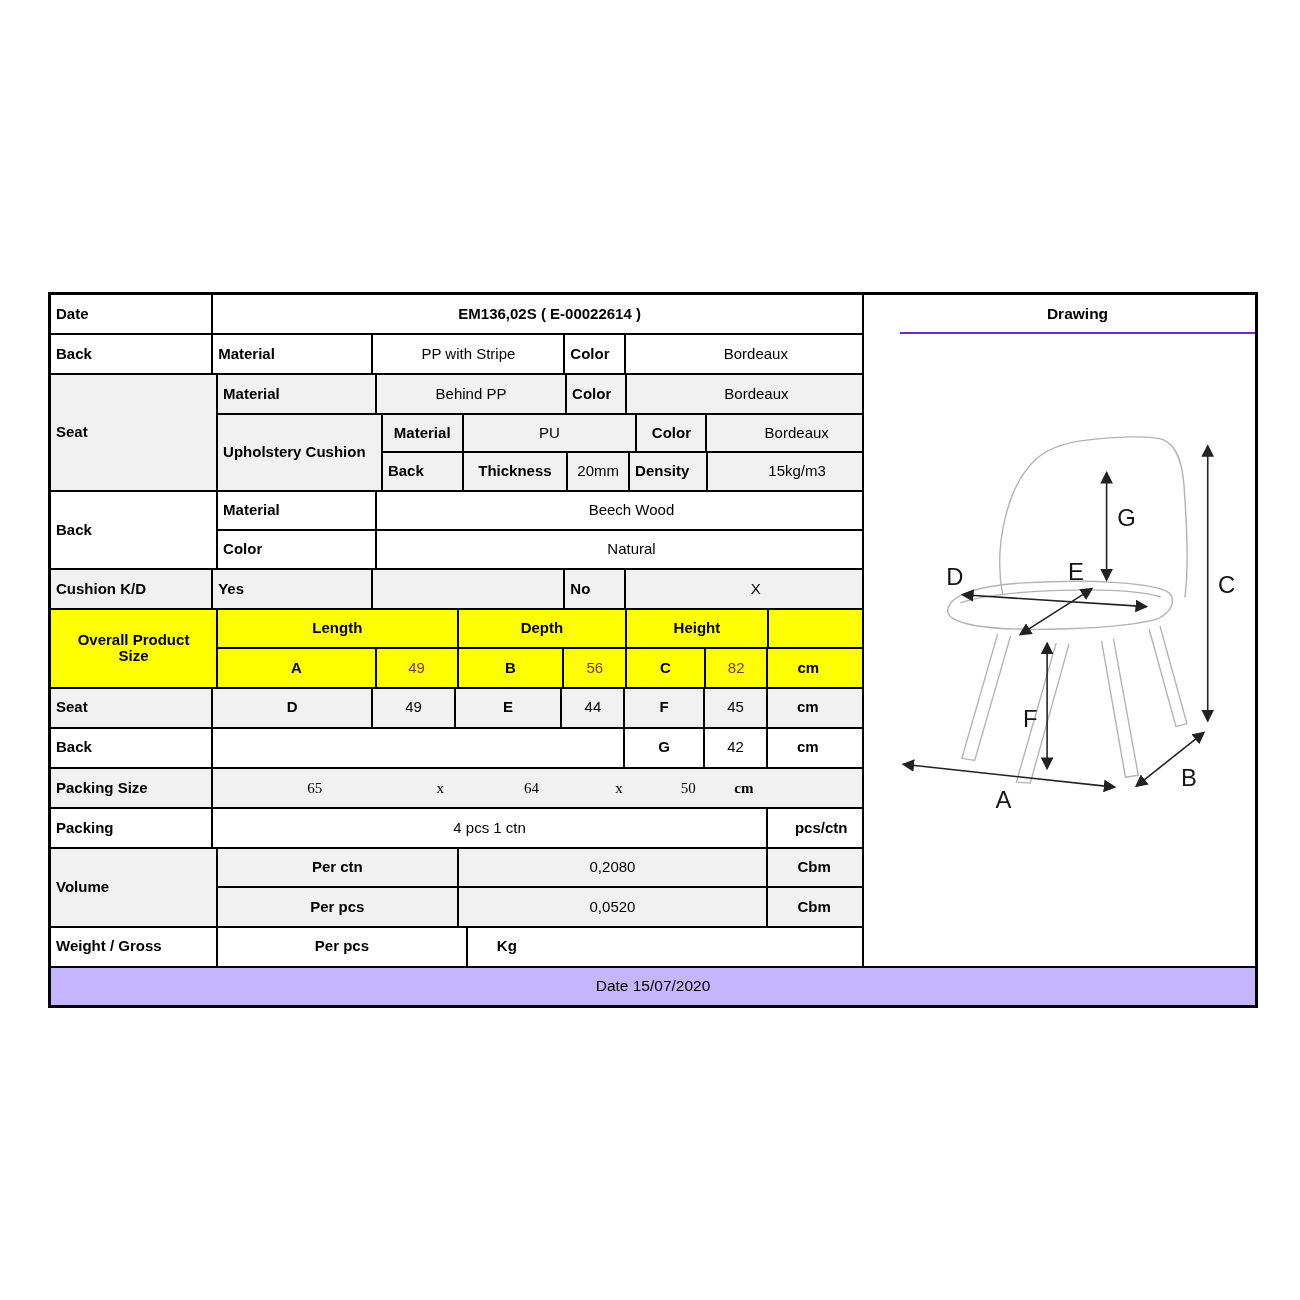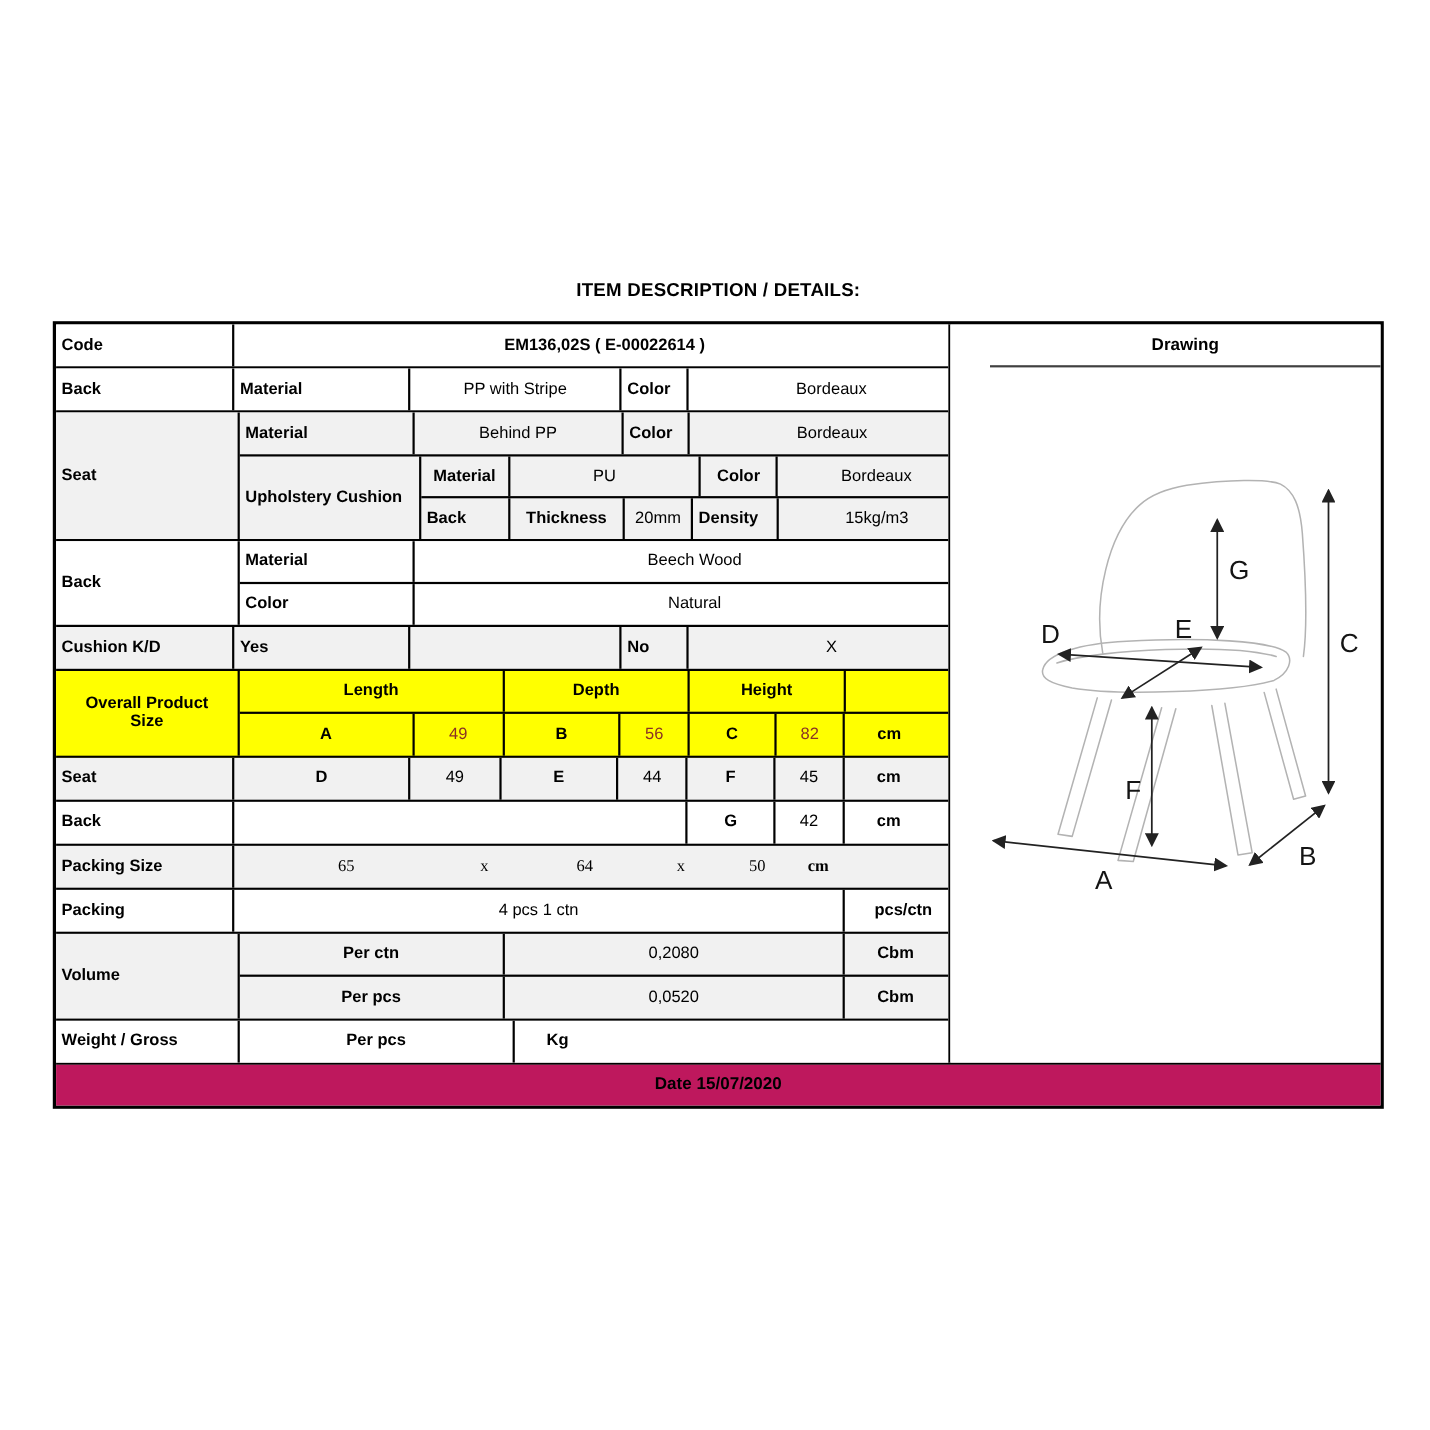--- a/index.html
+++ b/index.html
@@ -6,58 +6,57 @@
   body{width:1300px;height:1300px;font-family:"Liberation Sans",sans-serif;color:#000;}
   .page{position:relative;width:1300px;height:1300px;background:#fff;overflow:hidden;}
   .doc-title{position:absolute;left:48px;top:254px;width:1210px;text-align:center;
     font-size:17px;font-weight:bold;letter-spacing:.2px;}
   .spec{position:absolute;left:48px;top:292px;width:1210px;height:716px;
     border:3px solid #000;display:flex;flex-direction:column;background:#fff;box-sizing:border-box;}
   .main{flex:18;display:flex;min-height:0;border-bottom:2px solid #000;}
   .left{width:811px;display:flex;flex-direction:column;border-right:2px solid #000;box-sizing:content-box;min-height:0;}
   .right-col{flex:1;display:flex;flex-direction:column;min-width:0;background:#fff;}
   .dhead{flex:1;display:flex;align-items:center;justify-content:center;
-    font-weight:bold;font-size:15.5px;border-bottom:2px solid #404040;margin-left:36px;}
+    font-weight:bold;font-size:15.5px;border-bottom:2px solid #6d28d9;margin-left:36px;}
   .dbody{flex:17;position:relative;min-height:0;}
   .dbody svg{width:100%;height:100%;display:block;}
   .band{display:flex;min-height:0;}
   .band:not(:last-child){border-bottom:2px solid #000;}
   .u1{flex:1;} .u2{flex:2;} .u3{flex:3;}
   .c{display:flex;align-items:center;justify-content:center;border-right:2px solid #000;
     box-sizing:border-box;min-width:0;min-height:0;font-size:15px;overflow:hidden;
     text-align:center;line-height:1.12;}
   .c:last-child{border-right:none;margin-left:24px;}
   .l{justify-content:flex-start;text-align:left;padding-left:5px;}
   .b{font-weight:bold;}
   .gbody{flex:1;display:flex;flex-direction:column;min-width:0;}
   .grow{flex:1;display:flex;min-height:0;}
   .gbody > .grow:not(:last-child){border-bottom:2px solid #000;}
   .gstack{flex:1;display:flex;flex-direction:column;min-width:0;}
   .gstack > .grow:not(:last-child){border-bottom:2px solid #000;}
   .bg-g{background:#f1f1f1;} .bg-w{background:#fff;} .bg-y{background:#ffff00;}
   .dim{color:#8a3324;}
   .date-row{flex:1;display:flex;align-items:center;justify-content:center;
-    font-weight:bold;font-size:15.5px;background:#be185d;}
+    font-weight:normal;font-size:15.5px;background:#c4b5fd;}
   .pack-cell{position:relative;font-family:Liberation Serif, serif;}
   .pack-cell span{position:absolute;top:50%;transform:translate(-50%,-50%);}
 </style>
 </head>
 <body>
 
 <div class="page">
 
-  <div class="doc-title">ITEM DESCRIPTION / DETAILS:</div>
 
   <div class="spec">
     <div class="main">
 
       <div class="left">
 
         <div class="band u1 bg-w">
-          <div class="c l b" style="width:20.6%">Code</div>
+          <div class="c l b" style="width:20.6%">Date</div>
           <div class="c b" style="width:79.4%">EM136,02S ( E-00022614 )</div>
         </div>
 
 
         <div class="band u1 bg-w">
           <div class="c l b" style="width:20.6%">Back</div>
           <div class="c l b" style="width:20.35%">Material</div>
           <div class="c" style="width:24.4%">PP with Stripe</div>
           <div class="c l b" style="width:7.65%">Color</div>
           <div class="c" style="width:27.0%">Bordeaux</div>

